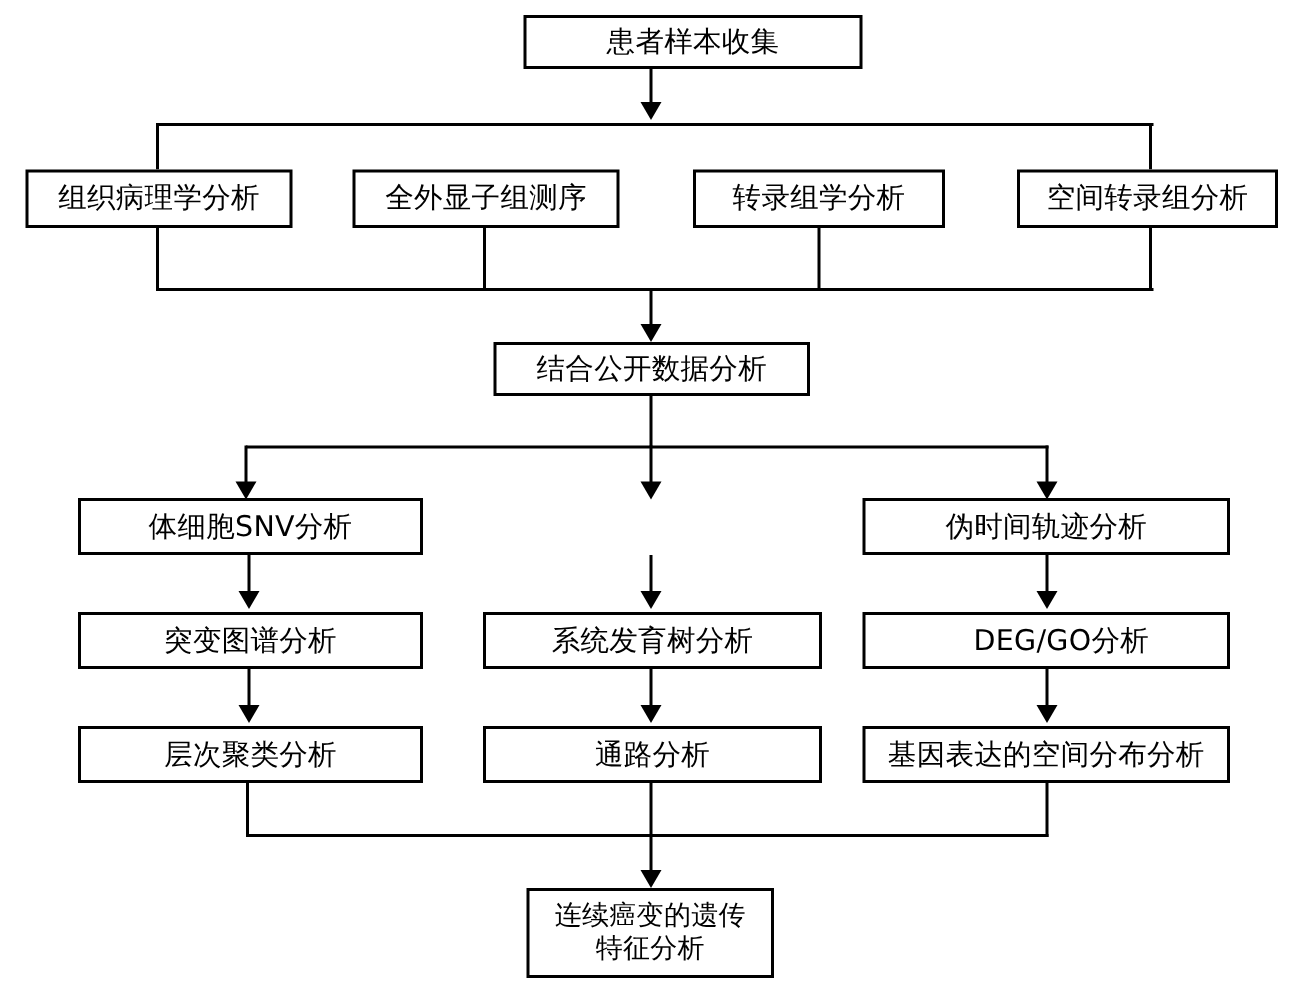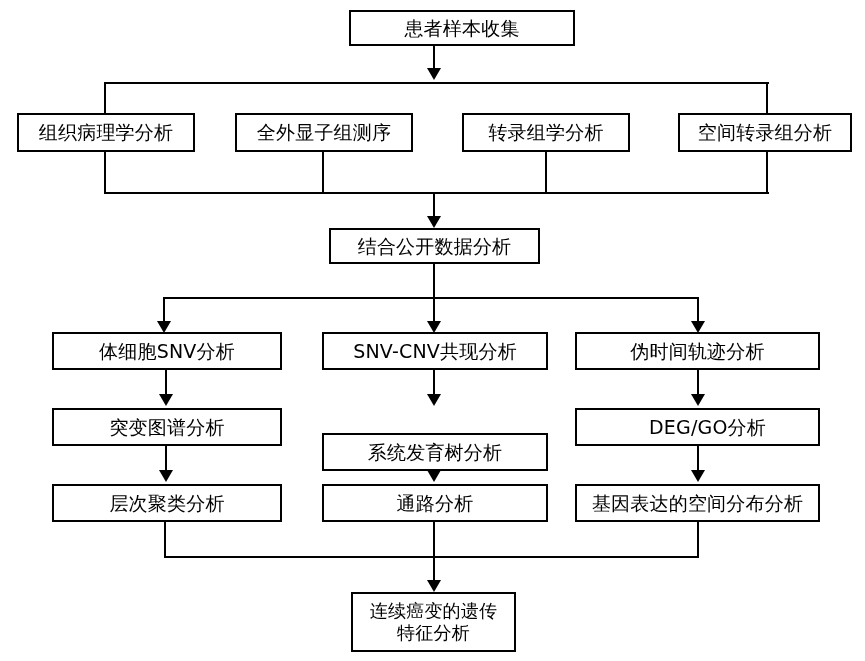--- a/index.html
+++ b/index.html
@@ -82,32 +82,31 @@
   <div class="edge v" style="left:433px; top:264px; height:34px;"></div>
   <div class="edge h" style="left:164px; top:297px; width:535px;"></div>
   <div class="edge v" style="left:163px; top:297px; height:27px;"></div>
   <div class="arrowhead" style="left:157px; top:321px;"></div>
   <div class="edge v" style="left:433px; top:297px; height:27px;"></div>
   <div class="arrowhead" style="left:427px; top:321px;"></div>
   <div class="edge v" style="left:697px; top:297px; height:27px;"></div>
   <div class="arrowhead" style="left:691px; top:321px;"></div>
 
   <div class="node" style="left:52px; top:332px; width:230px; height:38px;">体细胞SNV分析</div>
-  <div class="node" style="left:322px; top:332px; width:226px; height:38px;">SNV-CNV共现分析</div>
   <div class="node" style="left:575px; top:332px; width:245px; height:38px;">伪时间轨迹分析</div>
 
   <div class="edge v" style="left:165px; top:370px; height:26px;"></div>
   <div class="arrowhead" style="left:159px; top:394px;"></div>
   <div class="edge v" style="left:433px; top:370px; height:26px;"></div>
   <div class="arrowhead" style="left:427px; top:394px;"></div>
   <div class="edge v" style="left:697px; top:370px; height:26px;"></div>
   <div class="arrowhead" style="left:691px; top:394px;"></div>
 
   <div class="node" style="left:52px; top:408px; width:230px; height:38px;">突变图谱分析</div>
-  <div class="node" style="left:322px; top:408px; width:226px; height:38px;margin-top:25px;">系统发育树分析</div>
+  <div class="node" style="left:322px; top:408px; width:226px; height:38px;">系统发育树分析</div>
   <div class="node" style="left:575px; top:408px; width:245px; height:38px;padding-left:20px;">DEG/GO分析</div>
 
   <div class="edge v" style="left:165px; top:446px; height:26px;"></div>
   <div class="arrowhead" style="left:159px; top:470px;"></div>
   <div class="edge v" style="left:433px; top:446px; height:26px;"></div>
   <div class="arrowhead" style="left:427px; top:470px;"></div>
   <div class="edge v" style="left:697px; top:446px; height:26px;"></div>
   <div class="arrowhead" style="left:691px; top:470px;"></div>
 
   <div class="node" style="left:52px; top:484px; width:230px; height:38px;">层次聚类分析</div>

